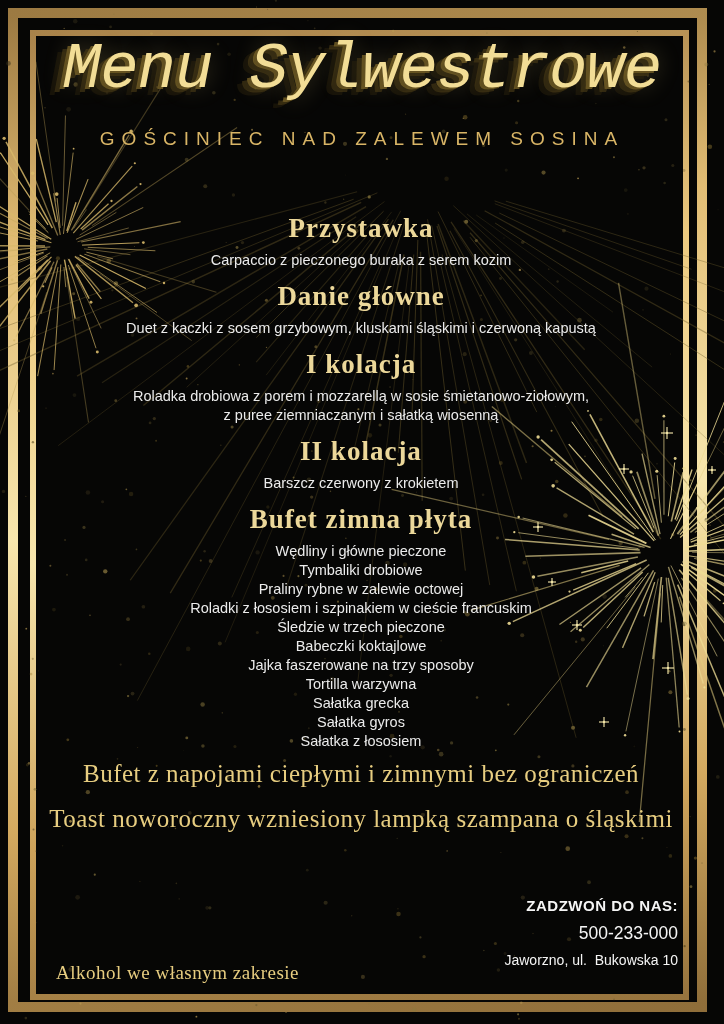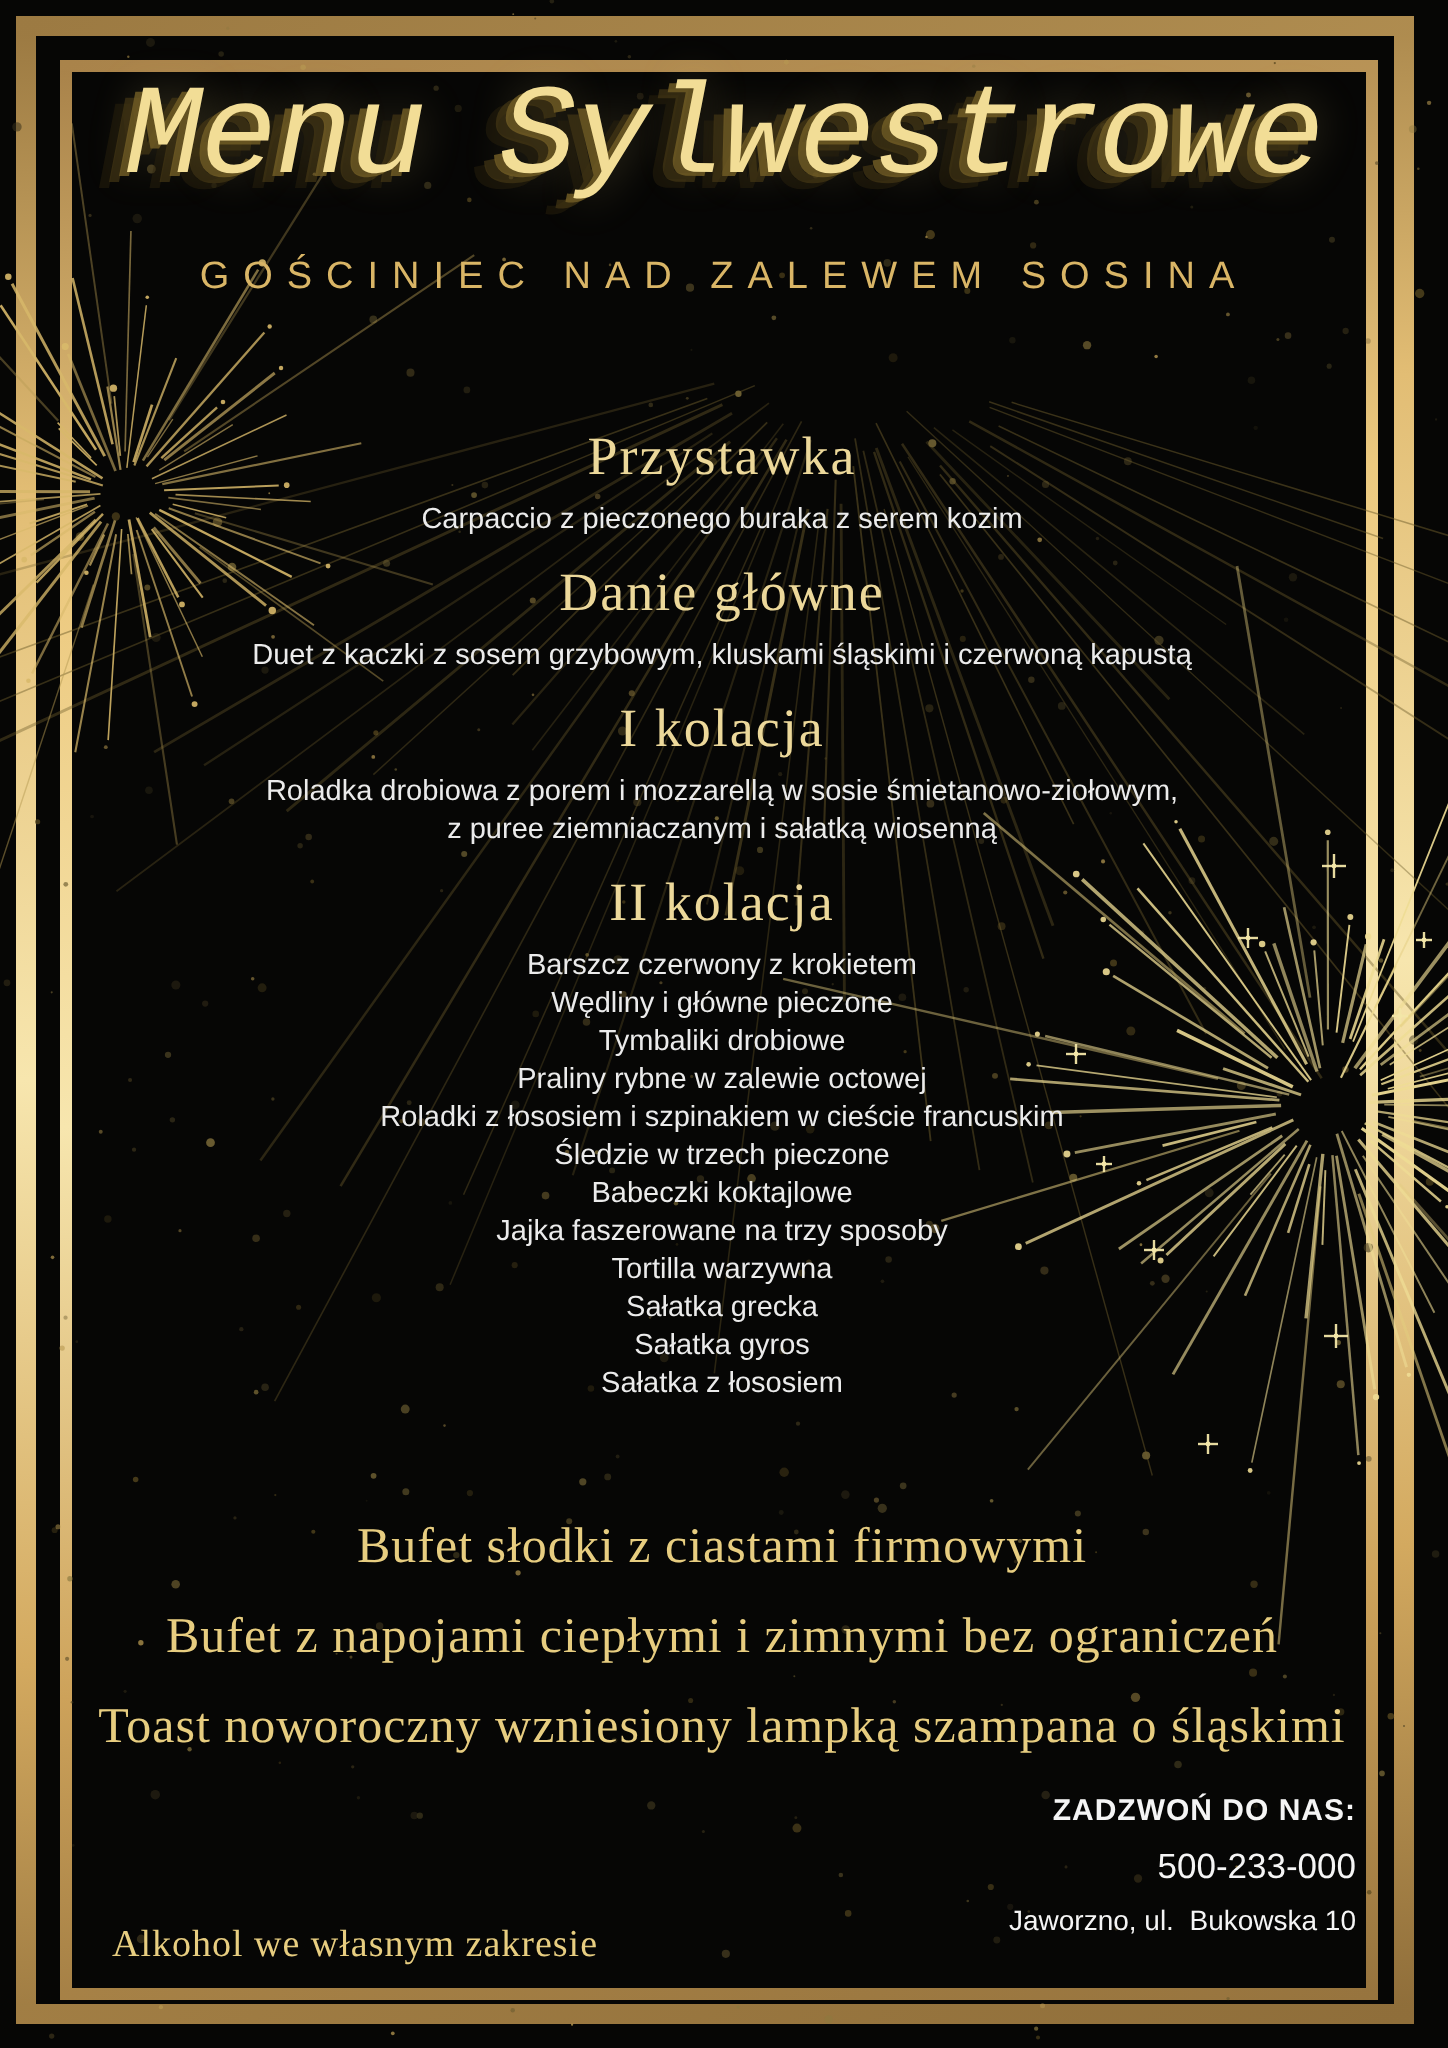--- a/index.html
+++ b/index.html
@@ -31,21 +31,21 @@
                 -14px 8px 0 rgba(45,36,14,.45),
                 0 0 22px rgba(235,210,130,.30);
   }
   .venue{
     margin-top:18px;font-size:19px;letter-spacing:7px;
     color:var(--subtitle-gold,#d9b566);
   }
 
   .sections{top:213px;left:36px;width:650px;text-align:center;}
   .section-heading{
-    font-family:"Liberation Serif",serif;font-weight:400;
+    font-family:"Liberation Serif",serif;font-weight:700;
     font-size:27px;line-height:30px;margin:11px 0 8px;letter-spacing:1px;
     color:var(--heading-gold,#ecd89a);
   }
   .section-heading:first-child{margin-top:0;}
   .menu-item{
     font-size:14.5px;line-height:19px;color:var(--body-text,#ebebeb);
   }
 
   .highlights{top:760px;left:36px;width:650px;text-align:center;}
   .highlight-line{
@@ -690,35 +690,35 @@
   <main class="sections" id="sections">
       <h2 class="section-heading">Przystawka</h2>
       <div class="menu-item">Carpaccio z pieczonego buraka z serem kozim</div>
       <h2 class="section-heading">Danie główne</h2>
       <div class="menu-item">Duet z kaczki z sosem grzybowym, kluskami śląskimi i czerwoną kapustą</div>
       <h2 class="section-heading">I kolacja</h2>
       <div class="menu-item">Roladka drobiowa z porem i mozzarellą w sosie śmietanowo-ziołowym,</div>
       <div class="menu-item">z puree ziemniaczanym i sałatką wiosenną</div>
       <h2 class="section-heading">II kolacja</h2>
       <div class="menu-item">Barszcz czerwony z krokietem</div>
+      <h2 class="section-heading">Bufet zimna płyta</h2>
       <div class="menu-item">Wędliny i główne pieczone</div>
       <div class="menu-item">Tymbaliki drobiowe</div>
       <div class="menu-item">Praliny rybne w zalewie octowej</div>
       <div class="menu-item">Roladki z łososiem i szpinakiem w cieście francuskim</div>
       <div class="menu-item">Śledzie w trzech pieczone</div>
       <div class="menu-item">Babeczki koktajlowe</div>
       <div class="menu-item">Jajka faszerowane na trzy sposoby</div>
       <div class="menu-item">Tortilla warzywna</div>
       <div class="menu-item">Sałatka grecka</div>
       <div class="menu-item">Sałatka gyros</div>
       <div class="menu-item">Sałatka z łososiem</div>
     </main>
 
   <section class="highlights" id="highlights">
-      <div class="highlight-line">Bufet słodki z ciastami firmowymi</div>
       <div class="highlight-line">Bufet z napojami ciepłymi i zimnymi bez ograniczeń</div>
       <div class="highlight-line">Toast noworoczny wzniesiony lampką szampana o śląskimi</div>
     </section>
 
   <aside class="contact">
     <div class="contact-label">ZADZWOŃ DO NAS:</div>
     <div id="phones">
         <div class="contact-phone">500-233-000</div>
       </div>
     <div class="contact-address">Jaworzno, ul.  Bukowska 10</div>

